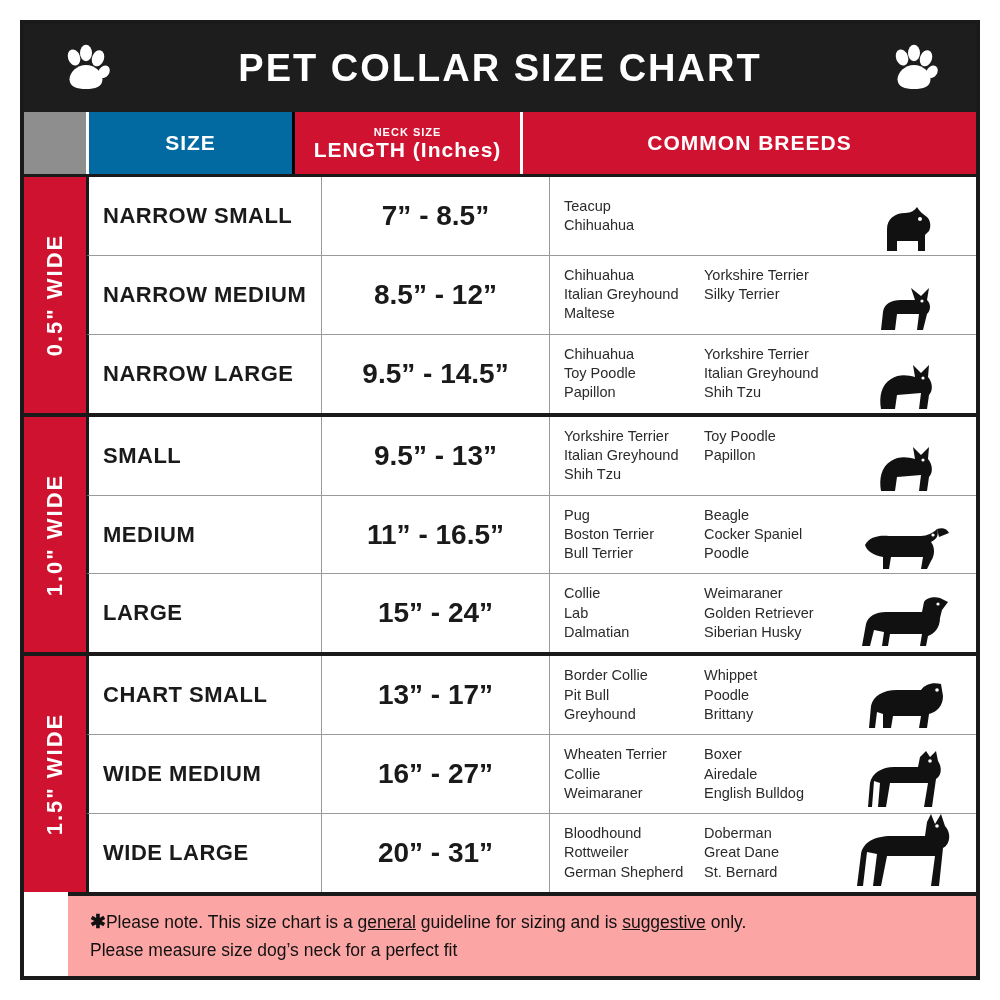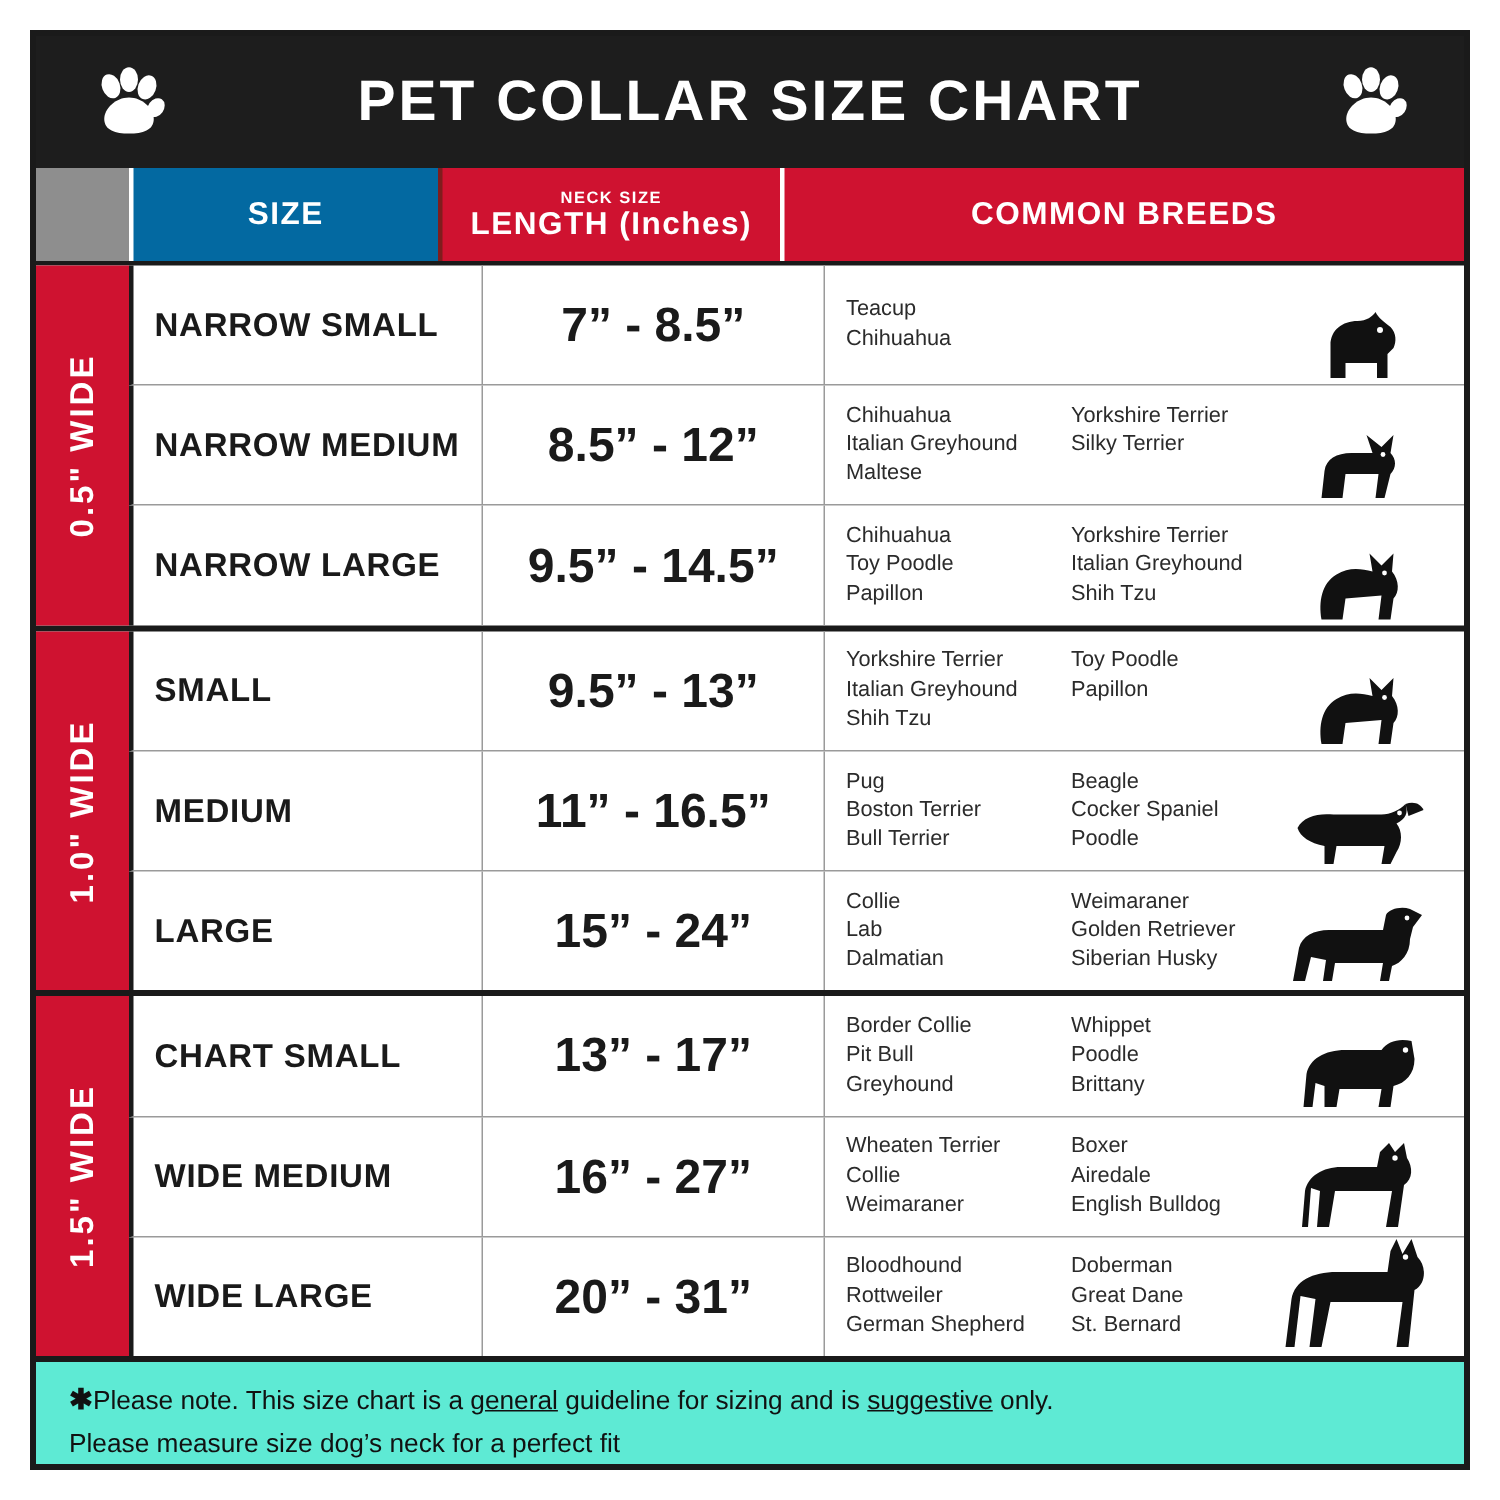--- a/index.html
+++ b/index.html
@@ -72,21 +72,21 @@
     align-items: center;
     justify-content: center;
     box-sizing: border-box;
     color: #ffffff;
     font-weight: bold;
     font-size: 21px;
     letter-spacing: 1px;
   }
   .c-width  { width: 62px;  background: #8e8e8e; }
   .c-size   { width: 206px; background: #0369a1; border-left: 3px solid #ffffff;}
-  .c-length { width: 228px; background: #cf1230; border-left: 3px solid #7f1d1d;
+  .c-length { width: 228px; background: #cf1230; border-left: 3px solid #000000;
               flex-direction: column; justify-content: center; line-height: 1.0;}
   .c-breeds { flex: 1 1 auto; background: #cf1230; border-left: 3px solid #ffffff;}
   .neck-label {
     font-size: 11px;
     letter-spacing: 1px;
     font-weight: bold;
     margin-bottom: 1px;
   }
   .len-label { font-size: 21px; font-weight: bold; }
 
@@ -147,36 +147,36 @@
     color: #1a1a1a;
     letter-spacing: 0.5px;
   }
   .cell-length {
     width: 228px;
     box-sizing: border-box;
     border-left: 1px solid #9a9a9a;
     display: flex;
     align-items: center;
     justify-content: center;
-    font-size: 32px;
+    font-size: 28px;
     font-weight: bold;
     color: #1a1a1a;
   }
   .cell-breeds {
     flex: 1 1 auto;
     box-sizing: border-box;
     border-left: 1px solid #9a9a9a;
     display: flex;
     align-items: center;
     position: relative;
     padding-left: 14px;
   }
   .breed-cols {
     display: flex;
-    gap: 10px;
+    gap: 0px;
   }
   .breed-col {
     width: 140px;
     font-size: 14.5px;
     color: #2b2b2b;
     line-height: 1.33;
   }
   .silhouette {
     position: absolute;
     right: 10px;
@@ -185,29 +185,30 @@
     height: 100%;
     display: flex;
     align-items: flex-end;
     justify-content: center;
     pointer-events: none;
   }
   .silhouette svg { display: block; }
 
   
   .footer {
-    background: #5eead4;
+    background: #fca5a5;
     flex: 0 0 auto;
-    height: 72px;
+    height: 84px;
     box-sizing: border-box;
     padding: 12px 22px;
     border-top: 4px solid #1a1a1a;
     color: #111111;
     font-size: 17.5px;
     line-height: 1.5;
+    margin-left: 44px;
   }
   .footer u { text-decoration: underline; }
   .star { font-size: 19px; font-weight: bold; }
 </style>
 </head>
 <body>
 
 <div class="chart">
   <div class="frame">
 

